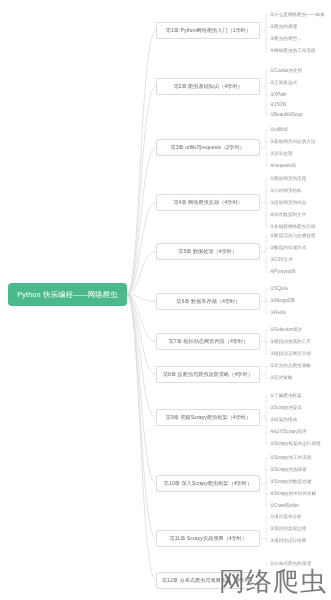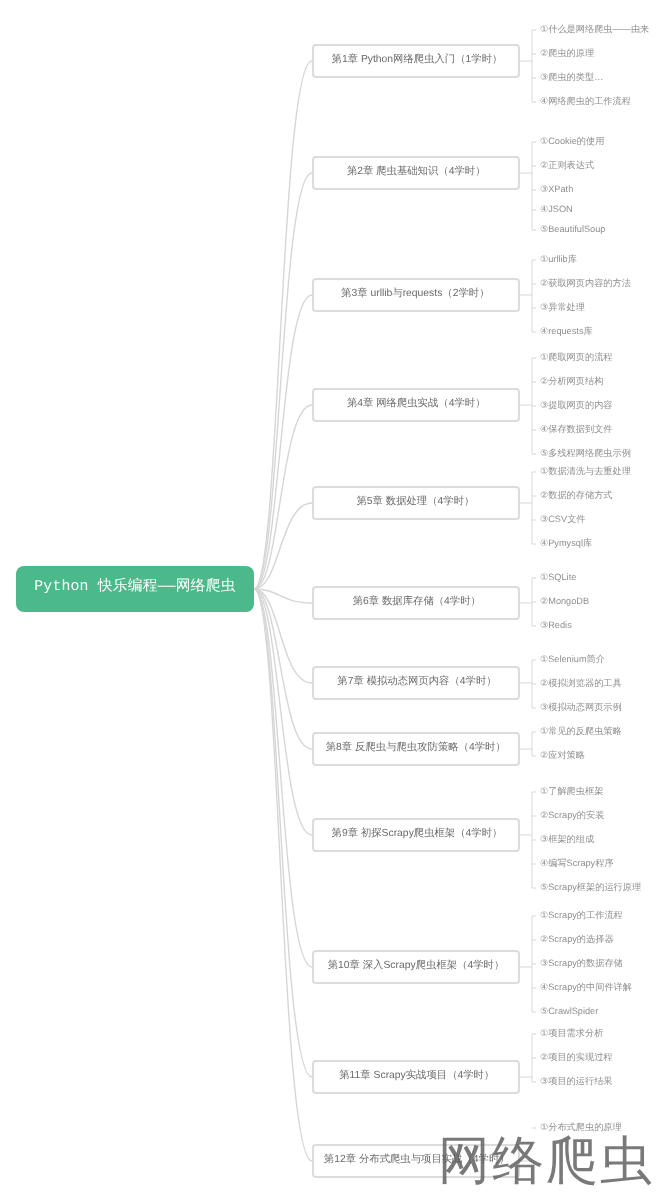--- a/index.html
+++ b/index.html
@@ -24,21 +24,20 @@
     border-radius:4px;
     display:flex;align-items:center;justify-content:center;
     box-sizing:border-box;
   }
   .root-label{
     color:#ffffff;
     font-size:7.4px;
     letter-spacing:0.1px;
     white-space:nowrap;
     line-height:1;
-    font-family:Liberation Mono, monospace;
   }
 
   
   .chapter-node{
     position:absolute;
     height:17px;
     background:#ffffff;
     border:1px solid #dcdcdc;
     border-radius:2px;
     display:flex;align-items:center;justify-content:center;

